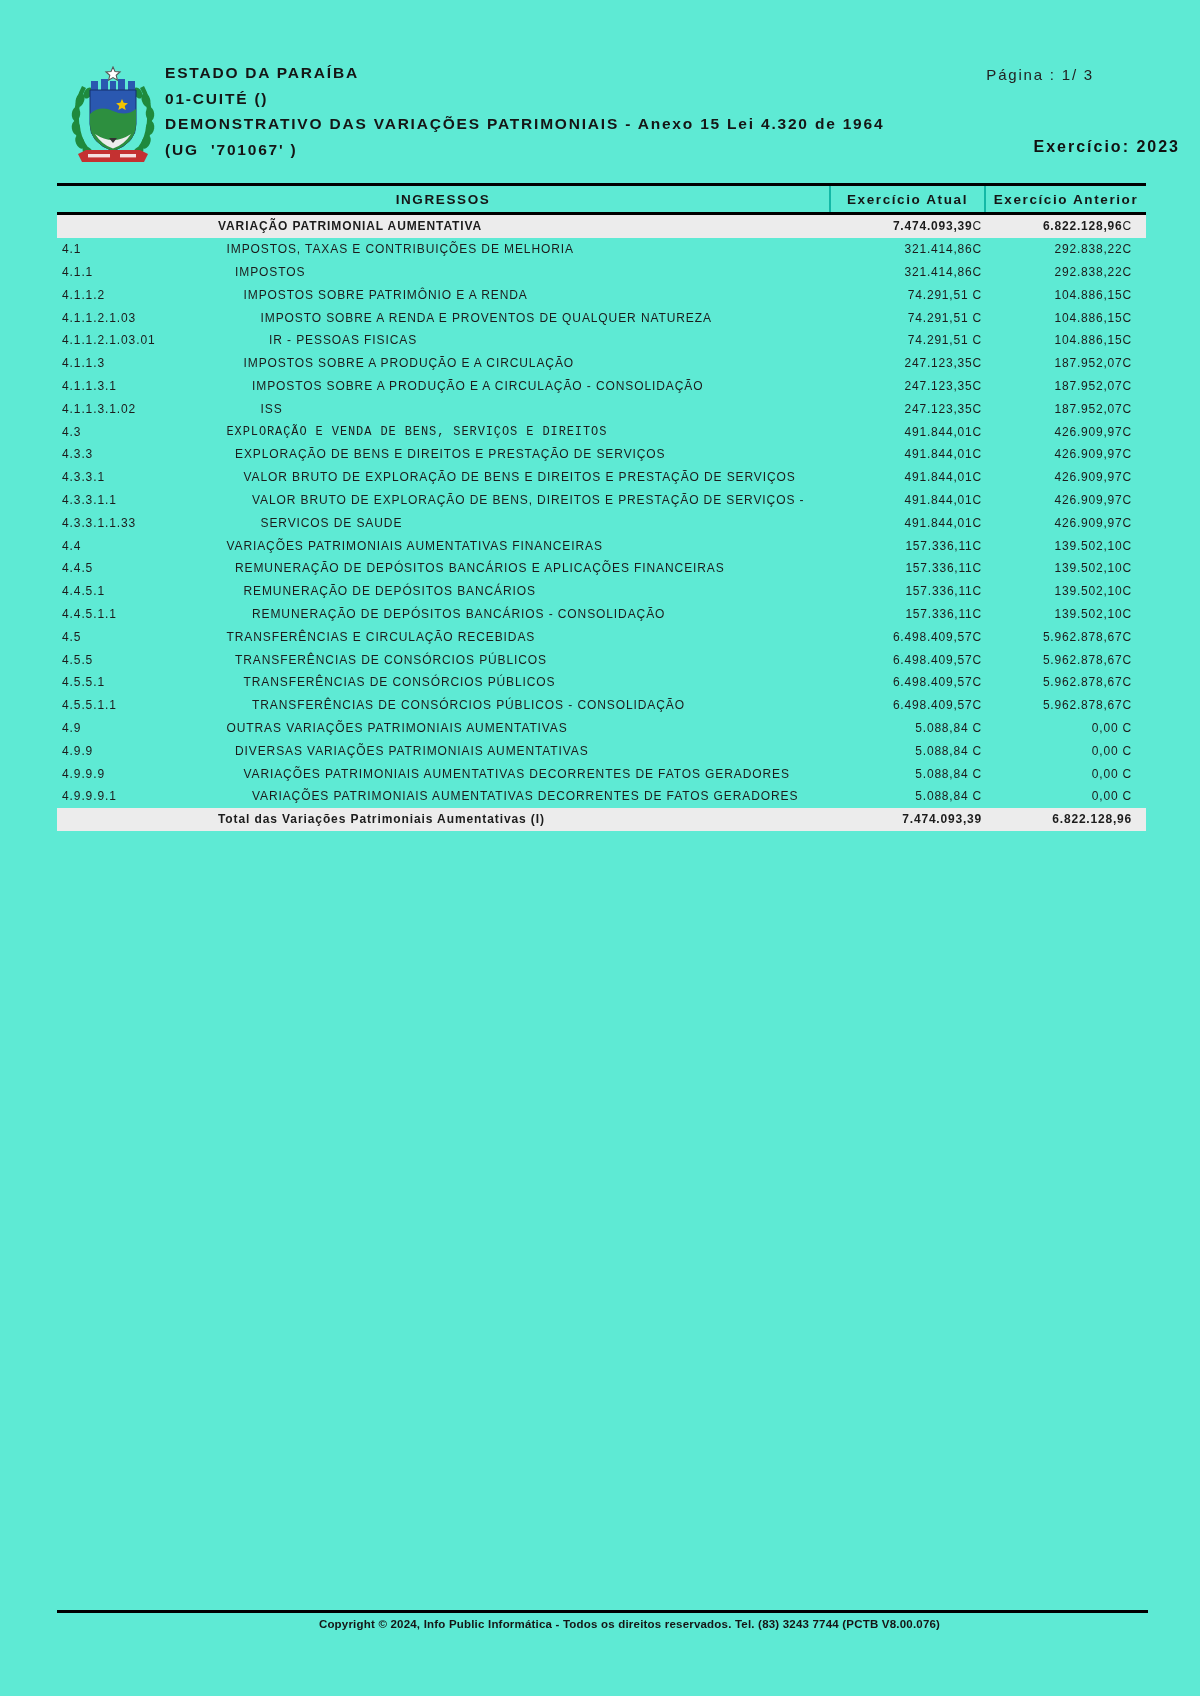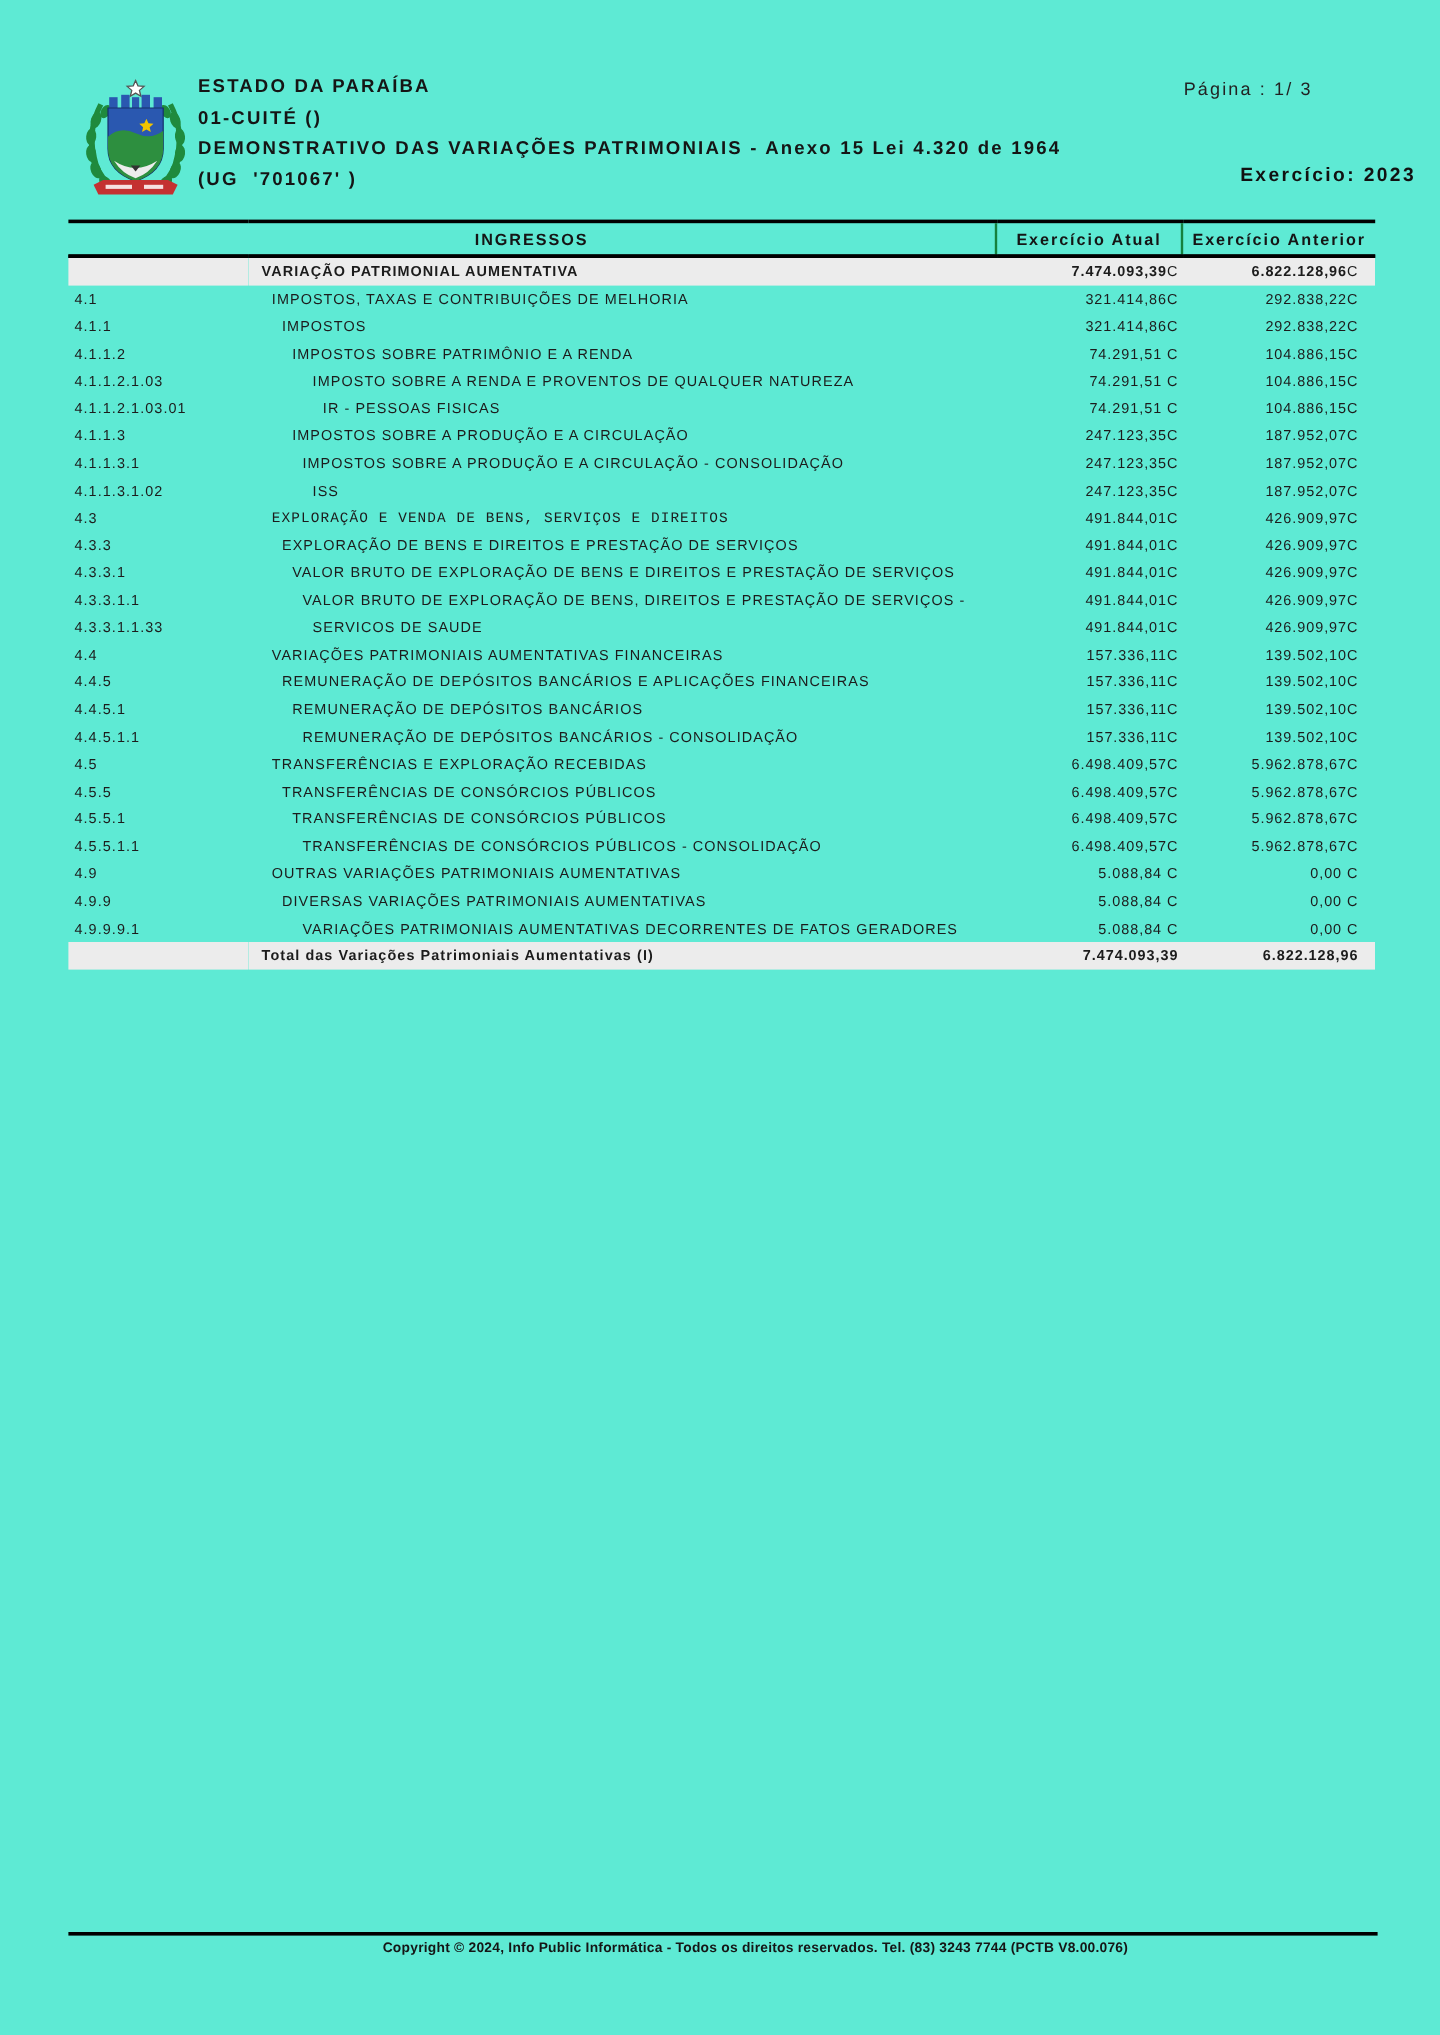--- a/index.html
+++ b/index.html
@@ -30,21 +30,21 @@
     border-collapse:collapse; table-layout:fixed;
   }
   col.c1 { width:150px; } col.c2 { width:623px; }
   col.c3 { width:155px; } col.c4 { width:161px; }
 
   thead th {
     border-top:3px solid #000; border-bottom:3px solid #000;
     height:26px; font-size:13.5px; font-weight:700; letter-spacing:1.6px;
     text-align:center; padding:0; color:#151515;
   }
-  thead th.vcol { border-left:2px solid #15803d; }
+  thead th.vcol { border-left:2px solid #14b8a6; }
 
   tbody td {
     height:22.8px; padding:0; font-size:12px; letter-spacing:0.9px;
     color:#1c1c1c; vertical-align:middle; white-space:nowrap; overflow:hidden;
   }
   td.c-code { padding-left:5px; }
   td.c-val  { text-align:right; letter-spacing:0.8px; }
   td.c-val.atual    { padding-right:3px; }
   td.c-val.anterior { padding-right:14px; }
   .amt { white-space:pre; }
@@ -242,21 +242,21 @@
       <td class="c-val anterior"><span class="amt">139.502,10</span><span class="sfx">C</span></td>
     </tr>
         <tr>
       <td class="c-code">4.4.5.1.1</td>
       <td class="c-desc" style="padding-left: 45px;">REMUNERAÇÃO DE DEPÓSITOS BANCÁRIOS - CONSOLIDAÇÃO</td>
       <td class="c-val atual"><span class="amt">157.336,11</span><span class="sfx">C</span></td>
       <td class="c-val anterior"><span class="amt">139.502,10</span><span class="sfx">C</span></td>
     </tr>
         <tr>
       <td class="c-code">4.5</td>
-      <td class="c-desc" style="padding-left: 19.5px;">TRANSFERÊNCIAS E EXPLORAÇÃO RECEBIDAS</td>
+      <td class="c-desc" style="padding-left: 19.5px;">TRANSFERÊNCIAS E CIRCULAÇÃO RECEBIDAS</td>
       <td class="c-val atual"><span class="amt">6.498.409,57</span><span class="sfx">C</span></td>
       <td class="c-val anterior"><span class="amt">5.962.878,67</span><span class="sfx">C</span></td>
     </tr>
         <tr>
       <td class="c-code">4.5.5</td>
       <td class="c-desc" style="padding-left: 28px;">TRANSFERÊNCIAS DE CONSÓRCIOS PÚBLICOS</td>
       <td class="c-val atual"><span class="amt">6.498.409,57</span><span class="sfx">C</span></td>
       <td class="c-val anterior"><span class="amt">5.962.878,67</span><span class="sfx">C</span></td>
     </tr>
         <tr>
@@ -273,20 +273,26 @@
     </tr>
         <tr>
       <td class="c-code">4.9</td>
       <td class="c-desc" style="padding-left: 19.5px;">OUTRAS VARIAÇÕES PATRIMONIAIS AUMENTATIVAS</td>
       <td class="c-val atual"><span class="amt">5.088,84 </span><span class="sfx">C</span></td>
       <td class="c-val anterior"><span class="amt">0,00 </span><span class="sfx">C</span></td>
     </tr>
         <tr>
       <td class="c-code">4.9.9</td>
       <td class="c-desc" style="padding-left: 28px;">DIVERSAS VARIAÇÕES PATRIMONIAIS AUMENTATIVAS</td>
+      <td class="c-val atual"><span class="amt">5.088,84 </span><span class="sfx">C</span></td>
+      <td class="c-val anterior"><span class="amt">0,00 </span><span class="sfx">C</span></td>
+    </tr>
+        <tr>
+      <td class="c-code">4.9.9.9</td>
+      <td class="c-desc" style="padding-left: 36.5px;">VARIAÇÕES PATRIMONIAIS AUMENTATIVAS DECORRENTES DE FATOS GERADORES</td>
       <td class="c-val atual"><span class="amt">5.088,84 </span><span class="sfx">C</span></td>
       <td class="c-val anterior"><span class="amt">0,00 </span><span class="sfx">C</span></td>
     </tr>
         <tr>
       <td class="c-code">4.9.9.9.1</td>
       <td class="c-desc" style="padding-left: 45px;">VARIAÇÕES PATRIMONIAIS AUMENTATIVAS DECORRENTES DE FATOS GERADORES</td>
       <td class="c-val atual"><span class="amt">5.088,84 </span><span class="sfx">C</span></td>
       <td class="c-val anterior"><span class="amt">0,00 </span><span class="sfx">C</span></td>
     </tr>
         <tr class="bold shaded">

